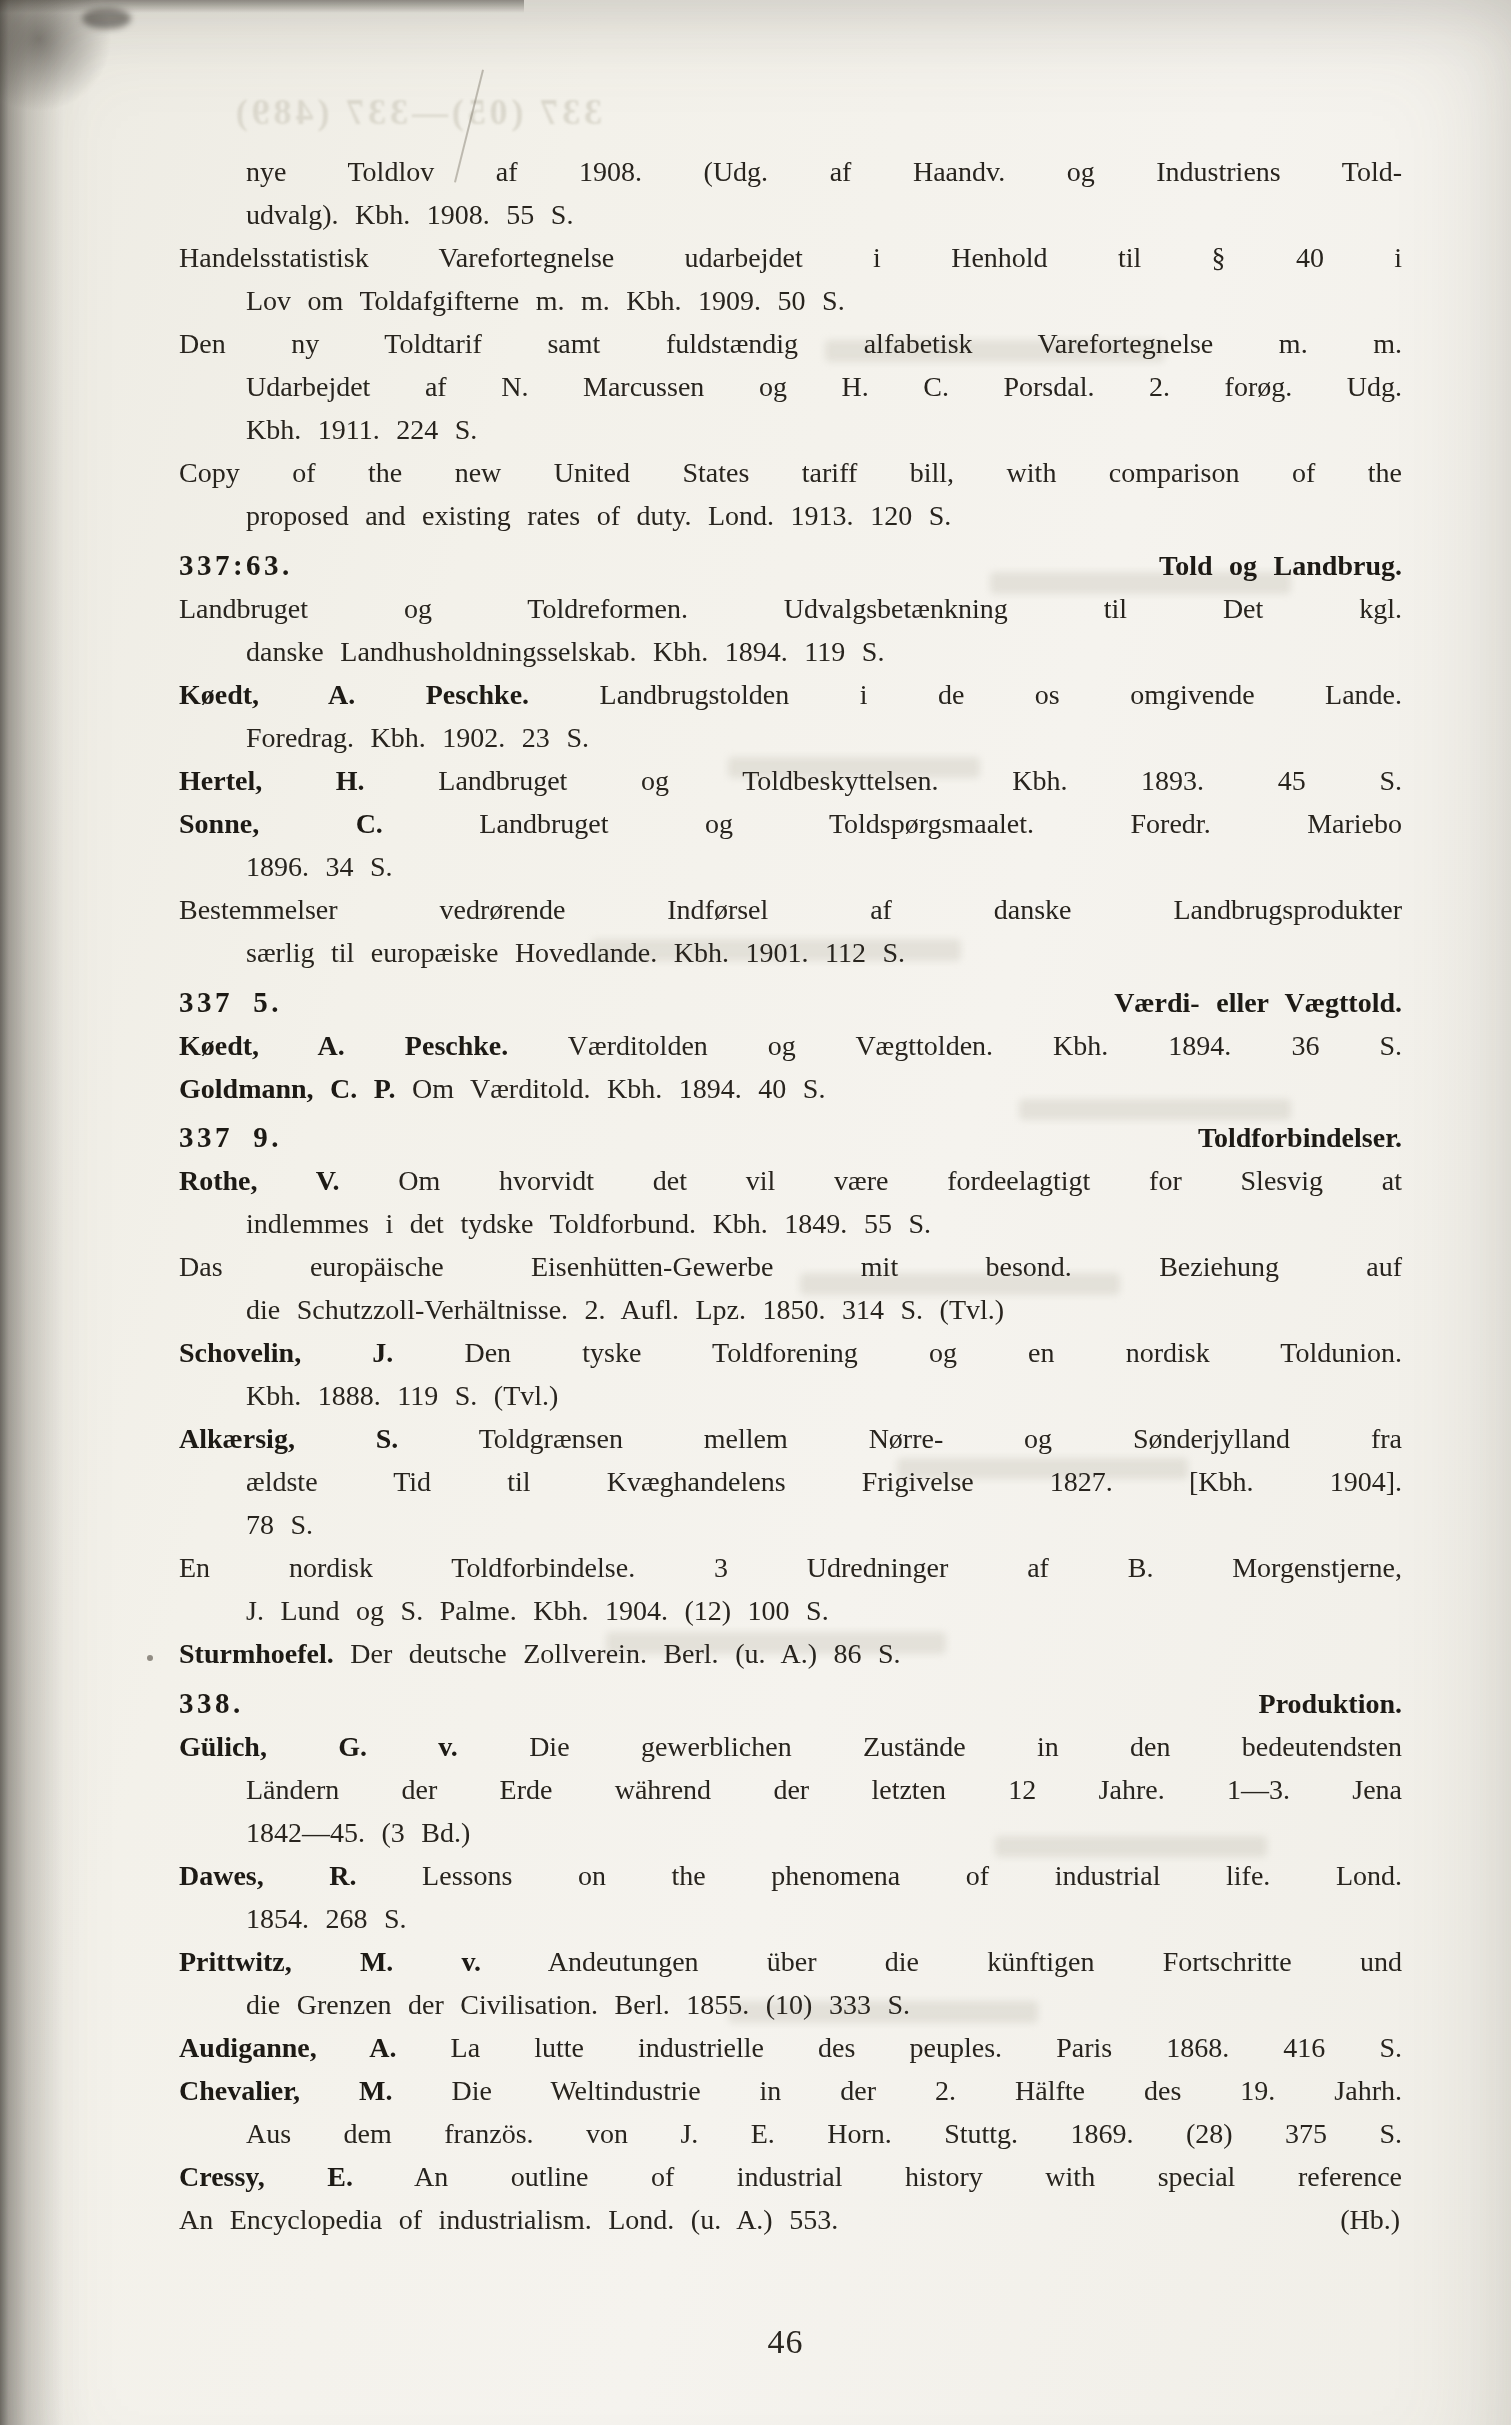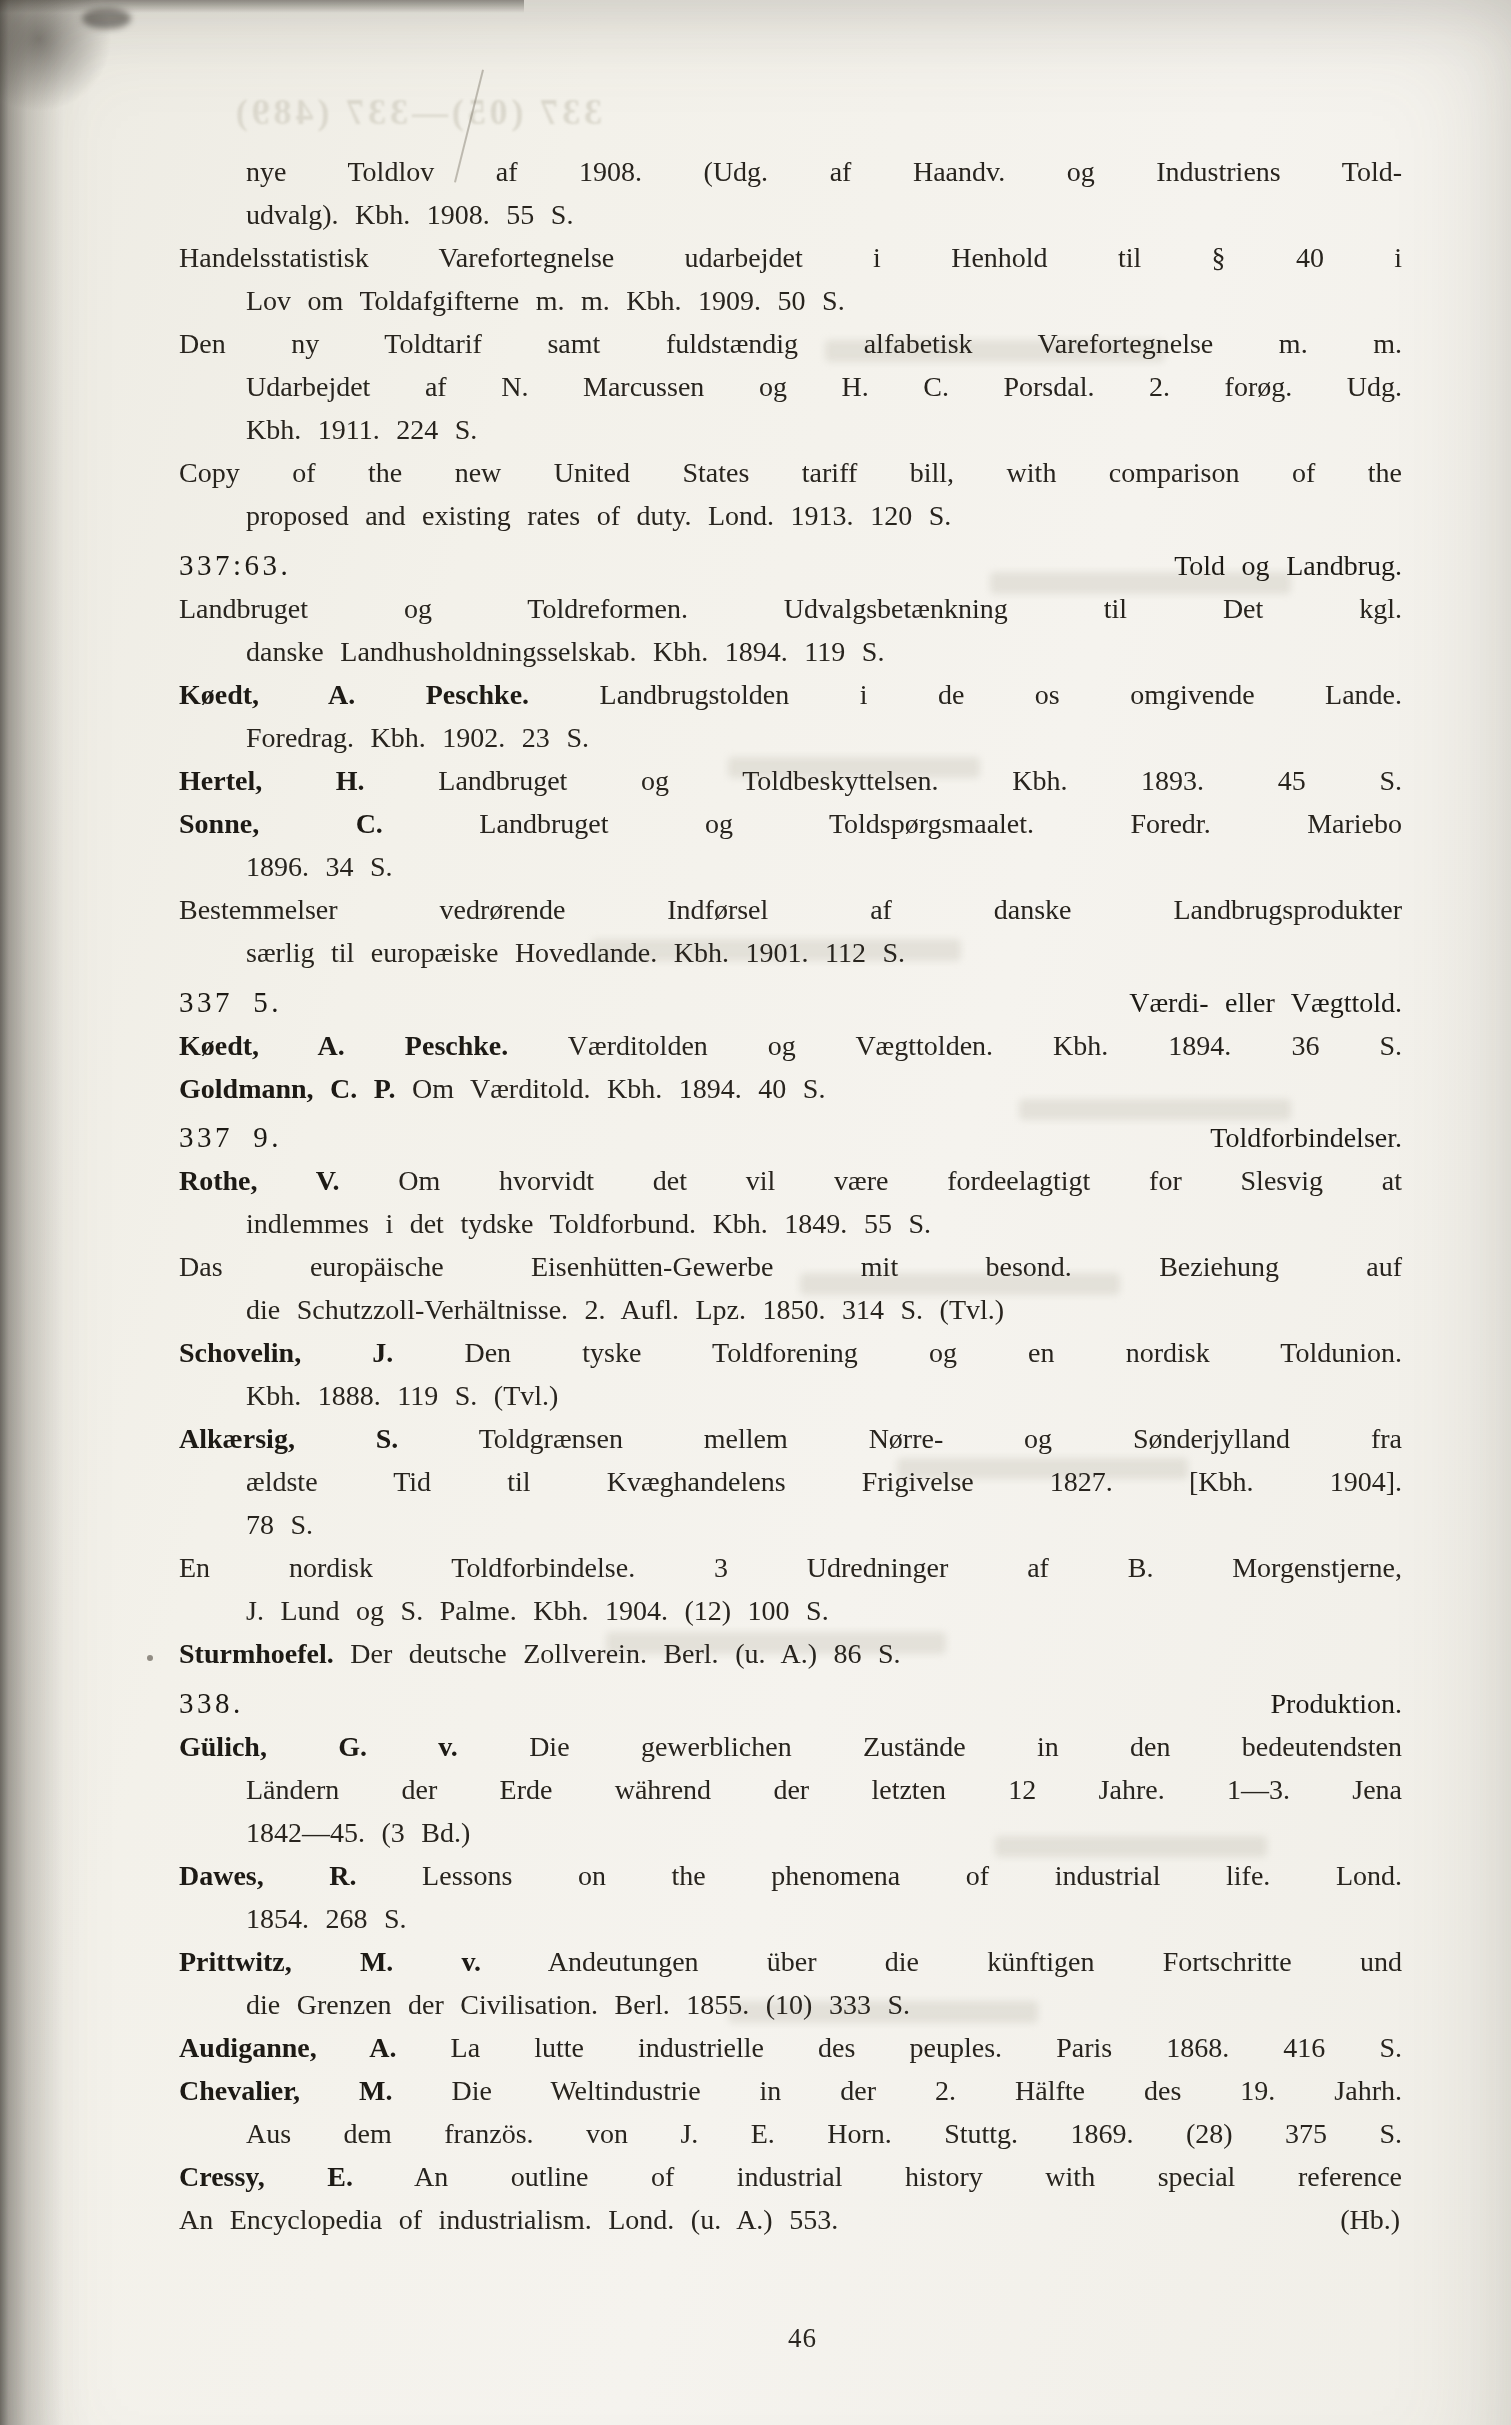--- a/index.html
+++ b/index.html
@@ -77,32 +77,32 @@
     color: #28241e;
     word-spacing: 0.34em;
   }
   .ln { min-height: 43px; }
   .just { text-align: justify; text-align-last: justify; }
   .ind { padding-left: 67px; }
   .b { font-weight: 700; color: #1d1a15; }
   .hdr {
     display: flex;
     justify-content: space-between;
-    font-weight: 400;
+    font-weight: 700;
     color: #1d1a15;
     margin-top: 6.8px;
   }
   .hdr .num { letter-spacing: 0.12em; font-size: 29px; }
   .flexline { display: flex; justify-content: space-between; }
   .rgt { padding-right: 1.9px; }
   .page-number {
     position: absolute;
-    left: 191px; top: 2323px; width: 1223px;
+    left: 174px; top: 2323px; width: 1223px;
     text-align: center;
-    font-size: 27px;
+    font-size: 34px;
     color: #2b2721;
     letter-spacing: 1px;
   }
 </style>
 </head>
 <body>
 
 <div class="page">
   <div class="ghost-header">337 (05)—337 (489)</div>
 

